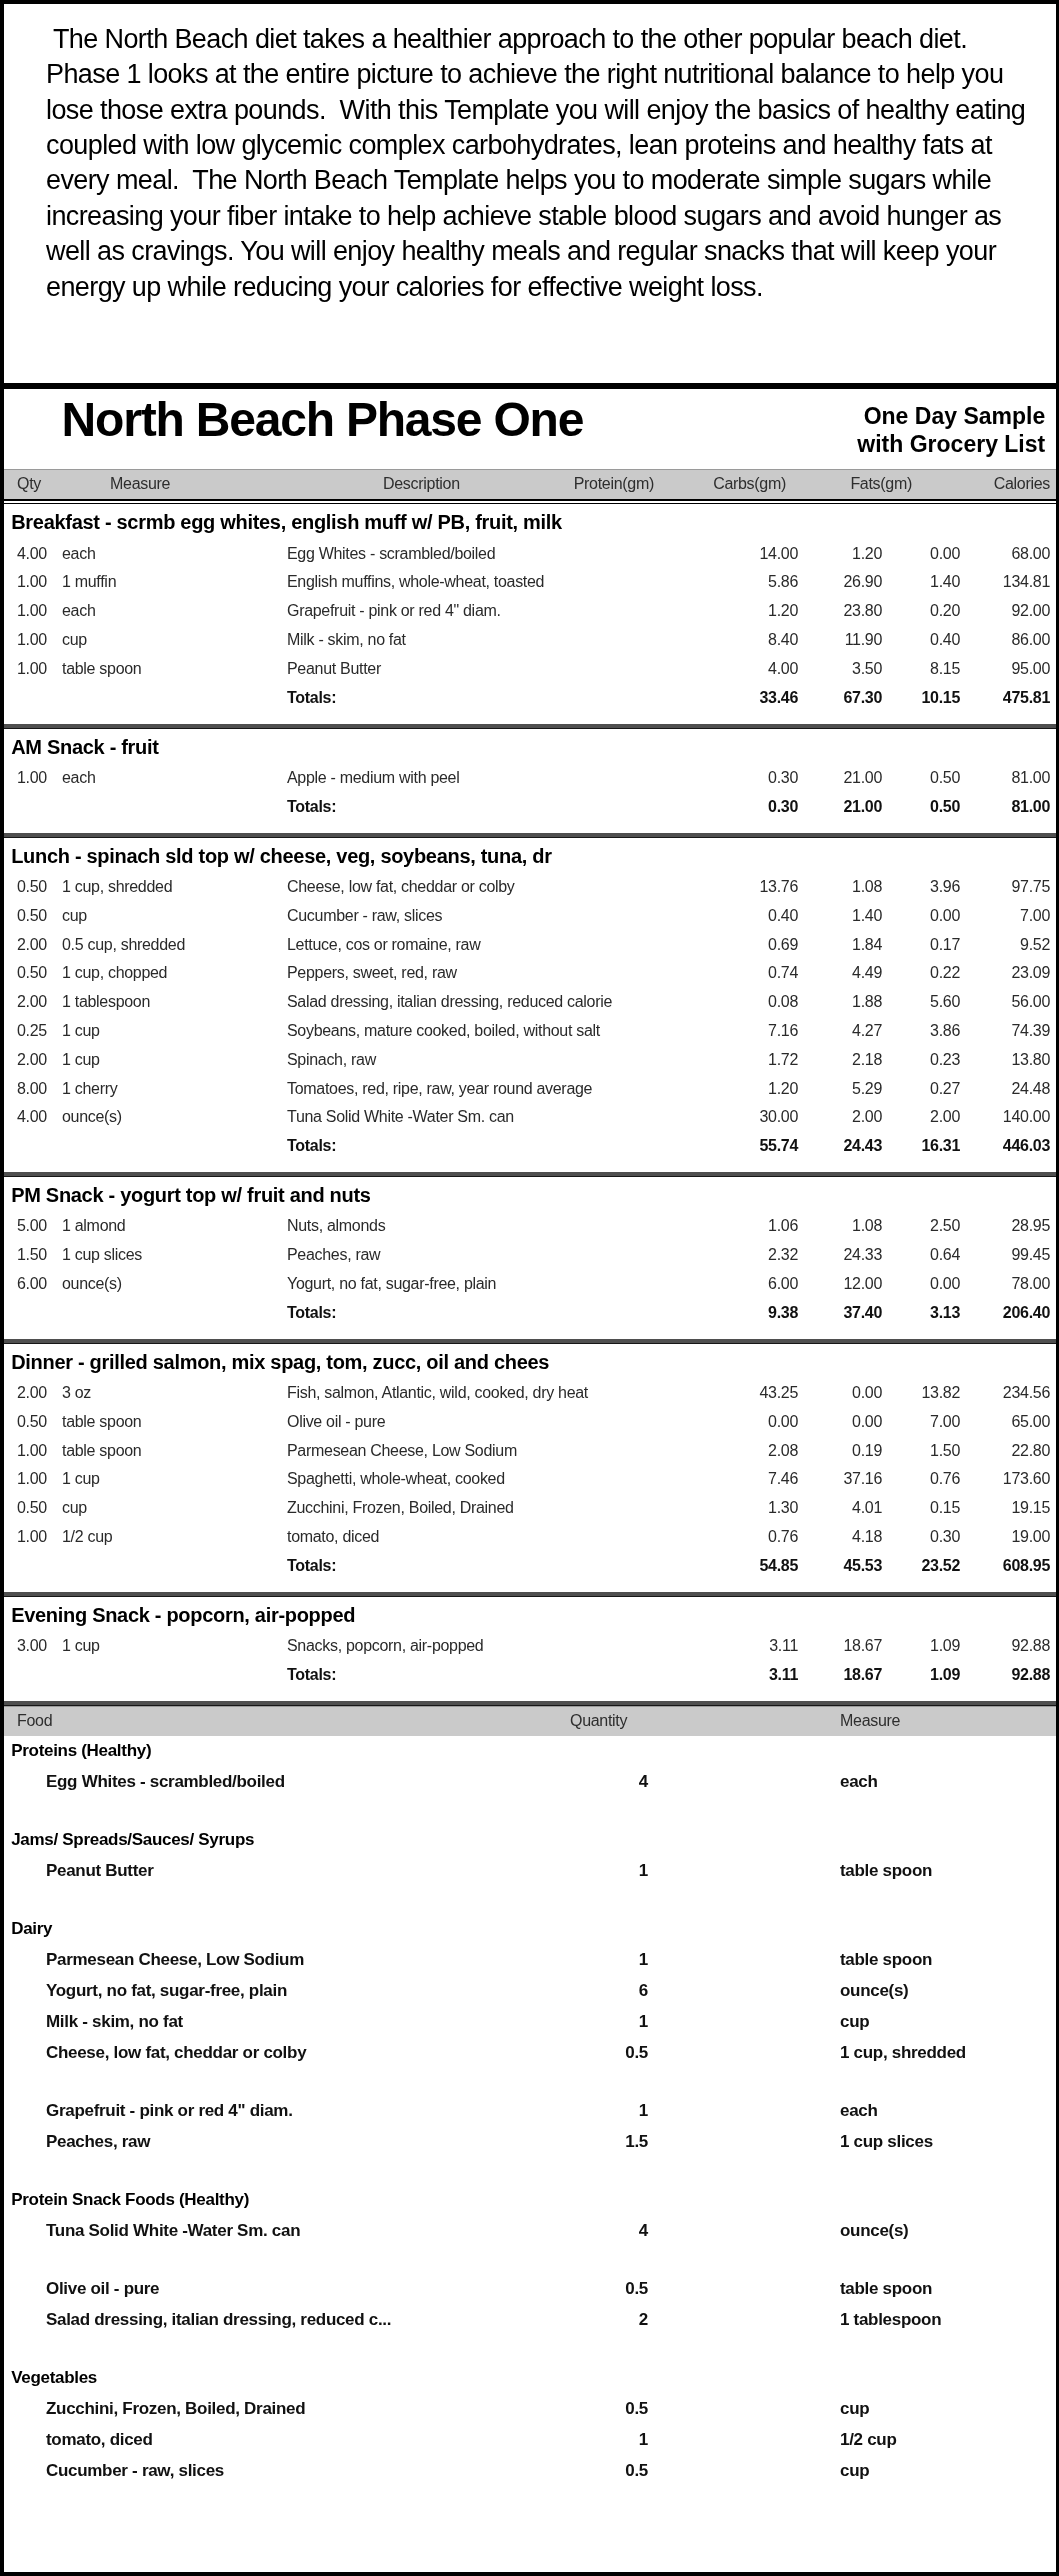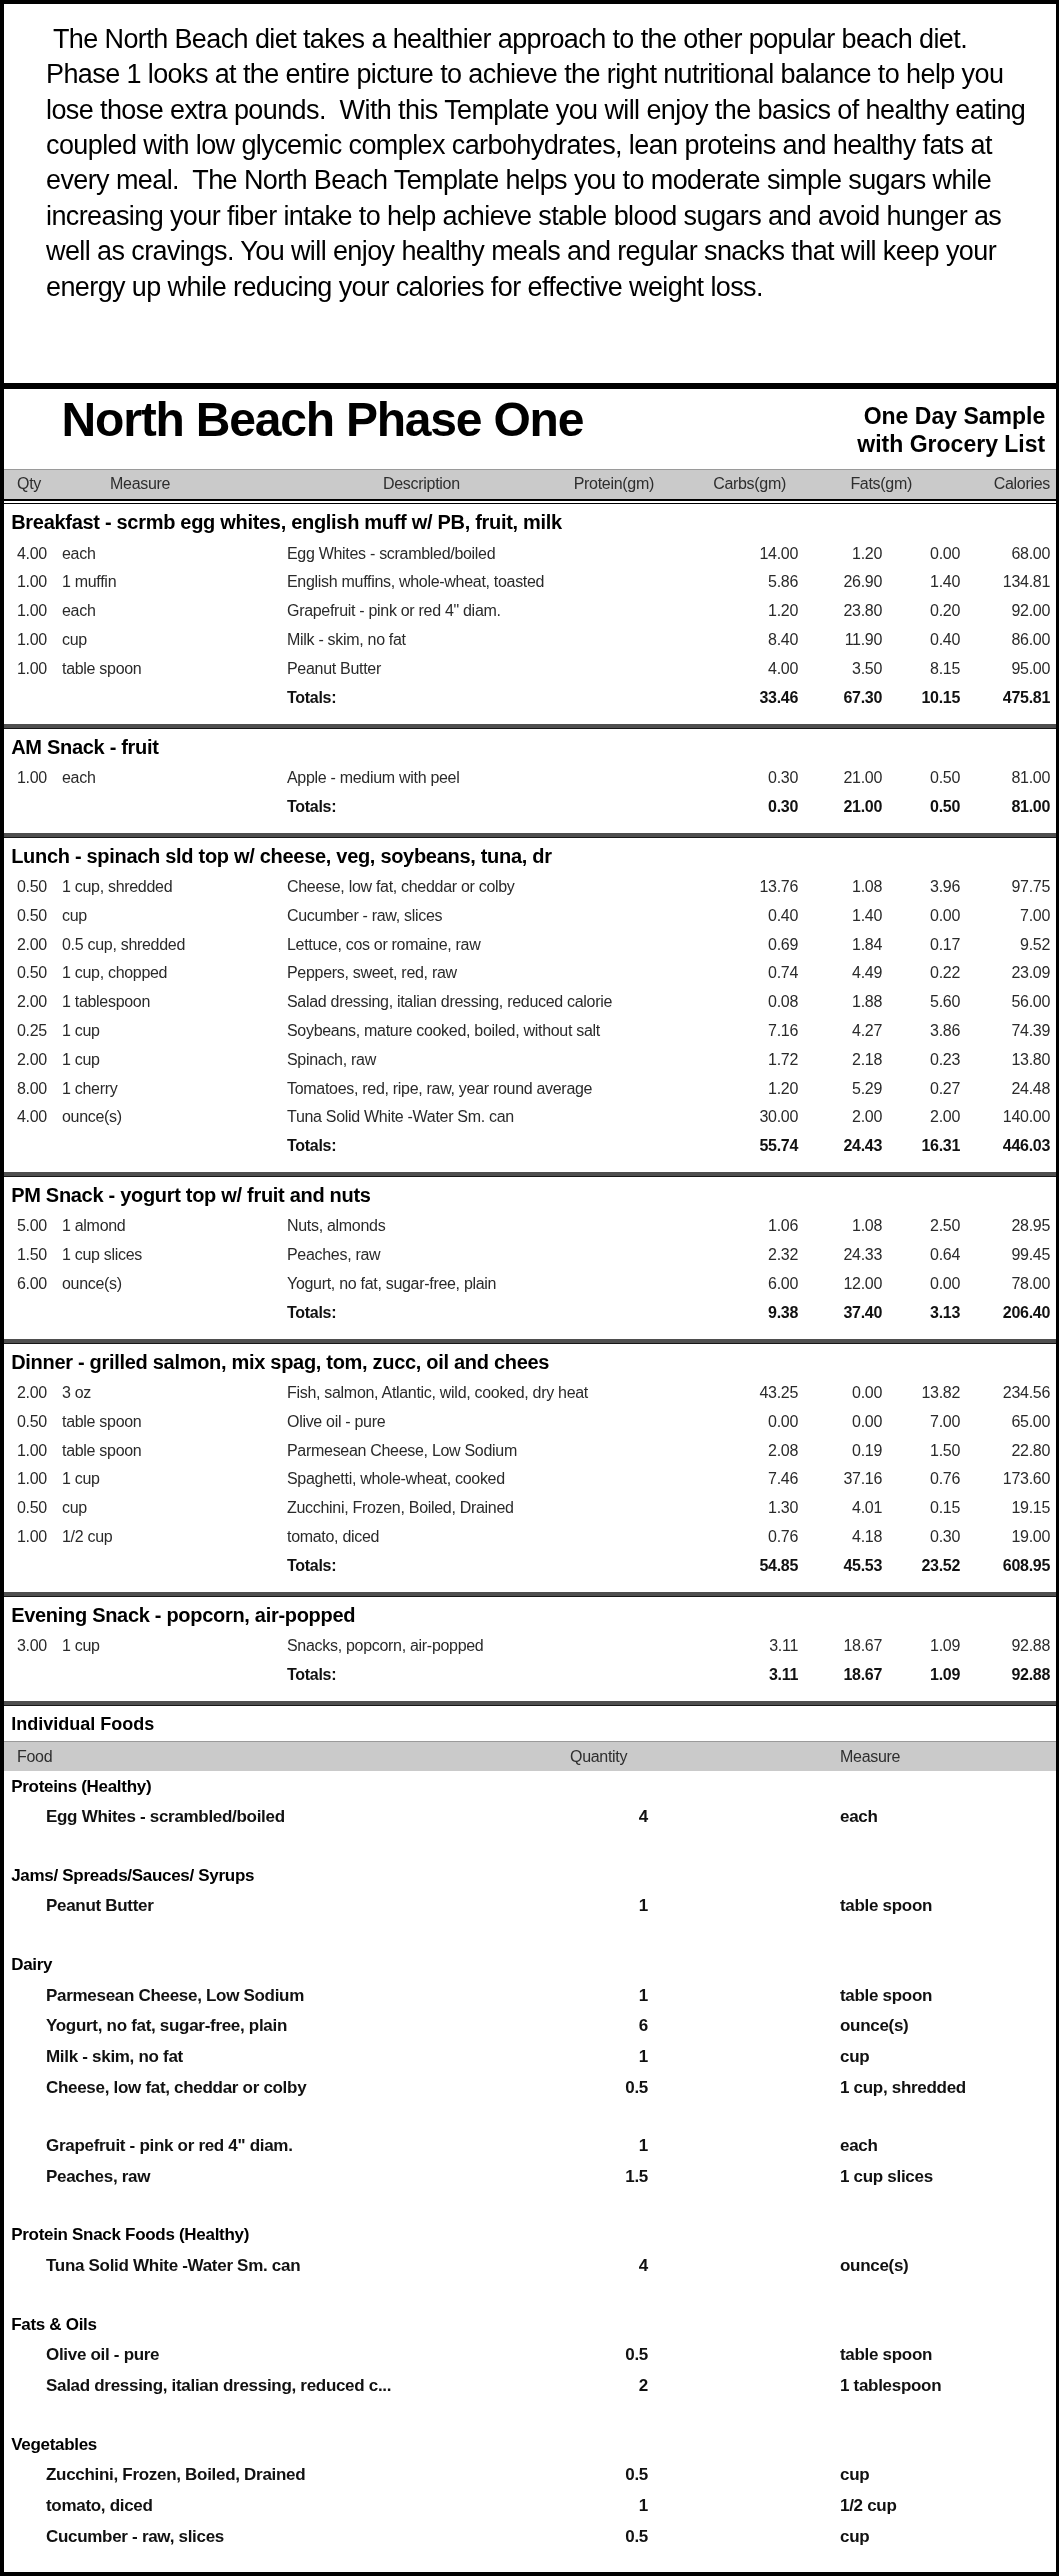--- a/index.html
+++ b/index.html
@@ -367,21 +367,20 @@
         <span class="c-desc">Totals:</span>
         <span class="num">3.11</span>
         <span class="num">18.67</span>
         <span class="num">1.09</span>
         <span class="num">92.88</span>
       </div>
     </div>
 
   <div class="thick-sep"></div>
 
-  <div class="grocery-title">Individual Foods</div>
 
   <div class="graybar ggrid">
     <span>Food</span>
     <span class="c-qty">Quantity</span>
     <span class="c-measure">Measure</span>
   </div>
 
   <div id="grocery-groups">
       <div class="grocery-group">
         <div class="grocery-group-header">Proteins (Healthy)</div>
@@ -436,21 +435,20 @@
       </div>
       <div class="grocery-group">
         <div class="grocery-group-header">Protein Snack Foods (Healthy)</div>
         <div class="grow ggrid grocery-item">
           <span class="c-food">Tuna Solid White -Water Sm. can</span>
           <span class="c-qty num">4</span>
           <span class="c-measure">ounce(s)</span>
         </div>
       </div>
       <div class="grocery-group">
-        <div class="grocery-group-header">Fats &amp; Oils</div>
         <div class="grow ggrid grocery-item">
           <span class="c-food">Olive oil - pure</span>
           <span class="c-qty num">0.5</span>
           <span class="c-measure">table spoon</span>
         </div>
         <div class="grow ggrid grocery-item">
           <span class="c-food">Salad dressing, italian dressing, reduced c...</span>
           <span class="c-qty num">2</span>
           <span class="c-measure">1 tablespoon</span>
         </div>

